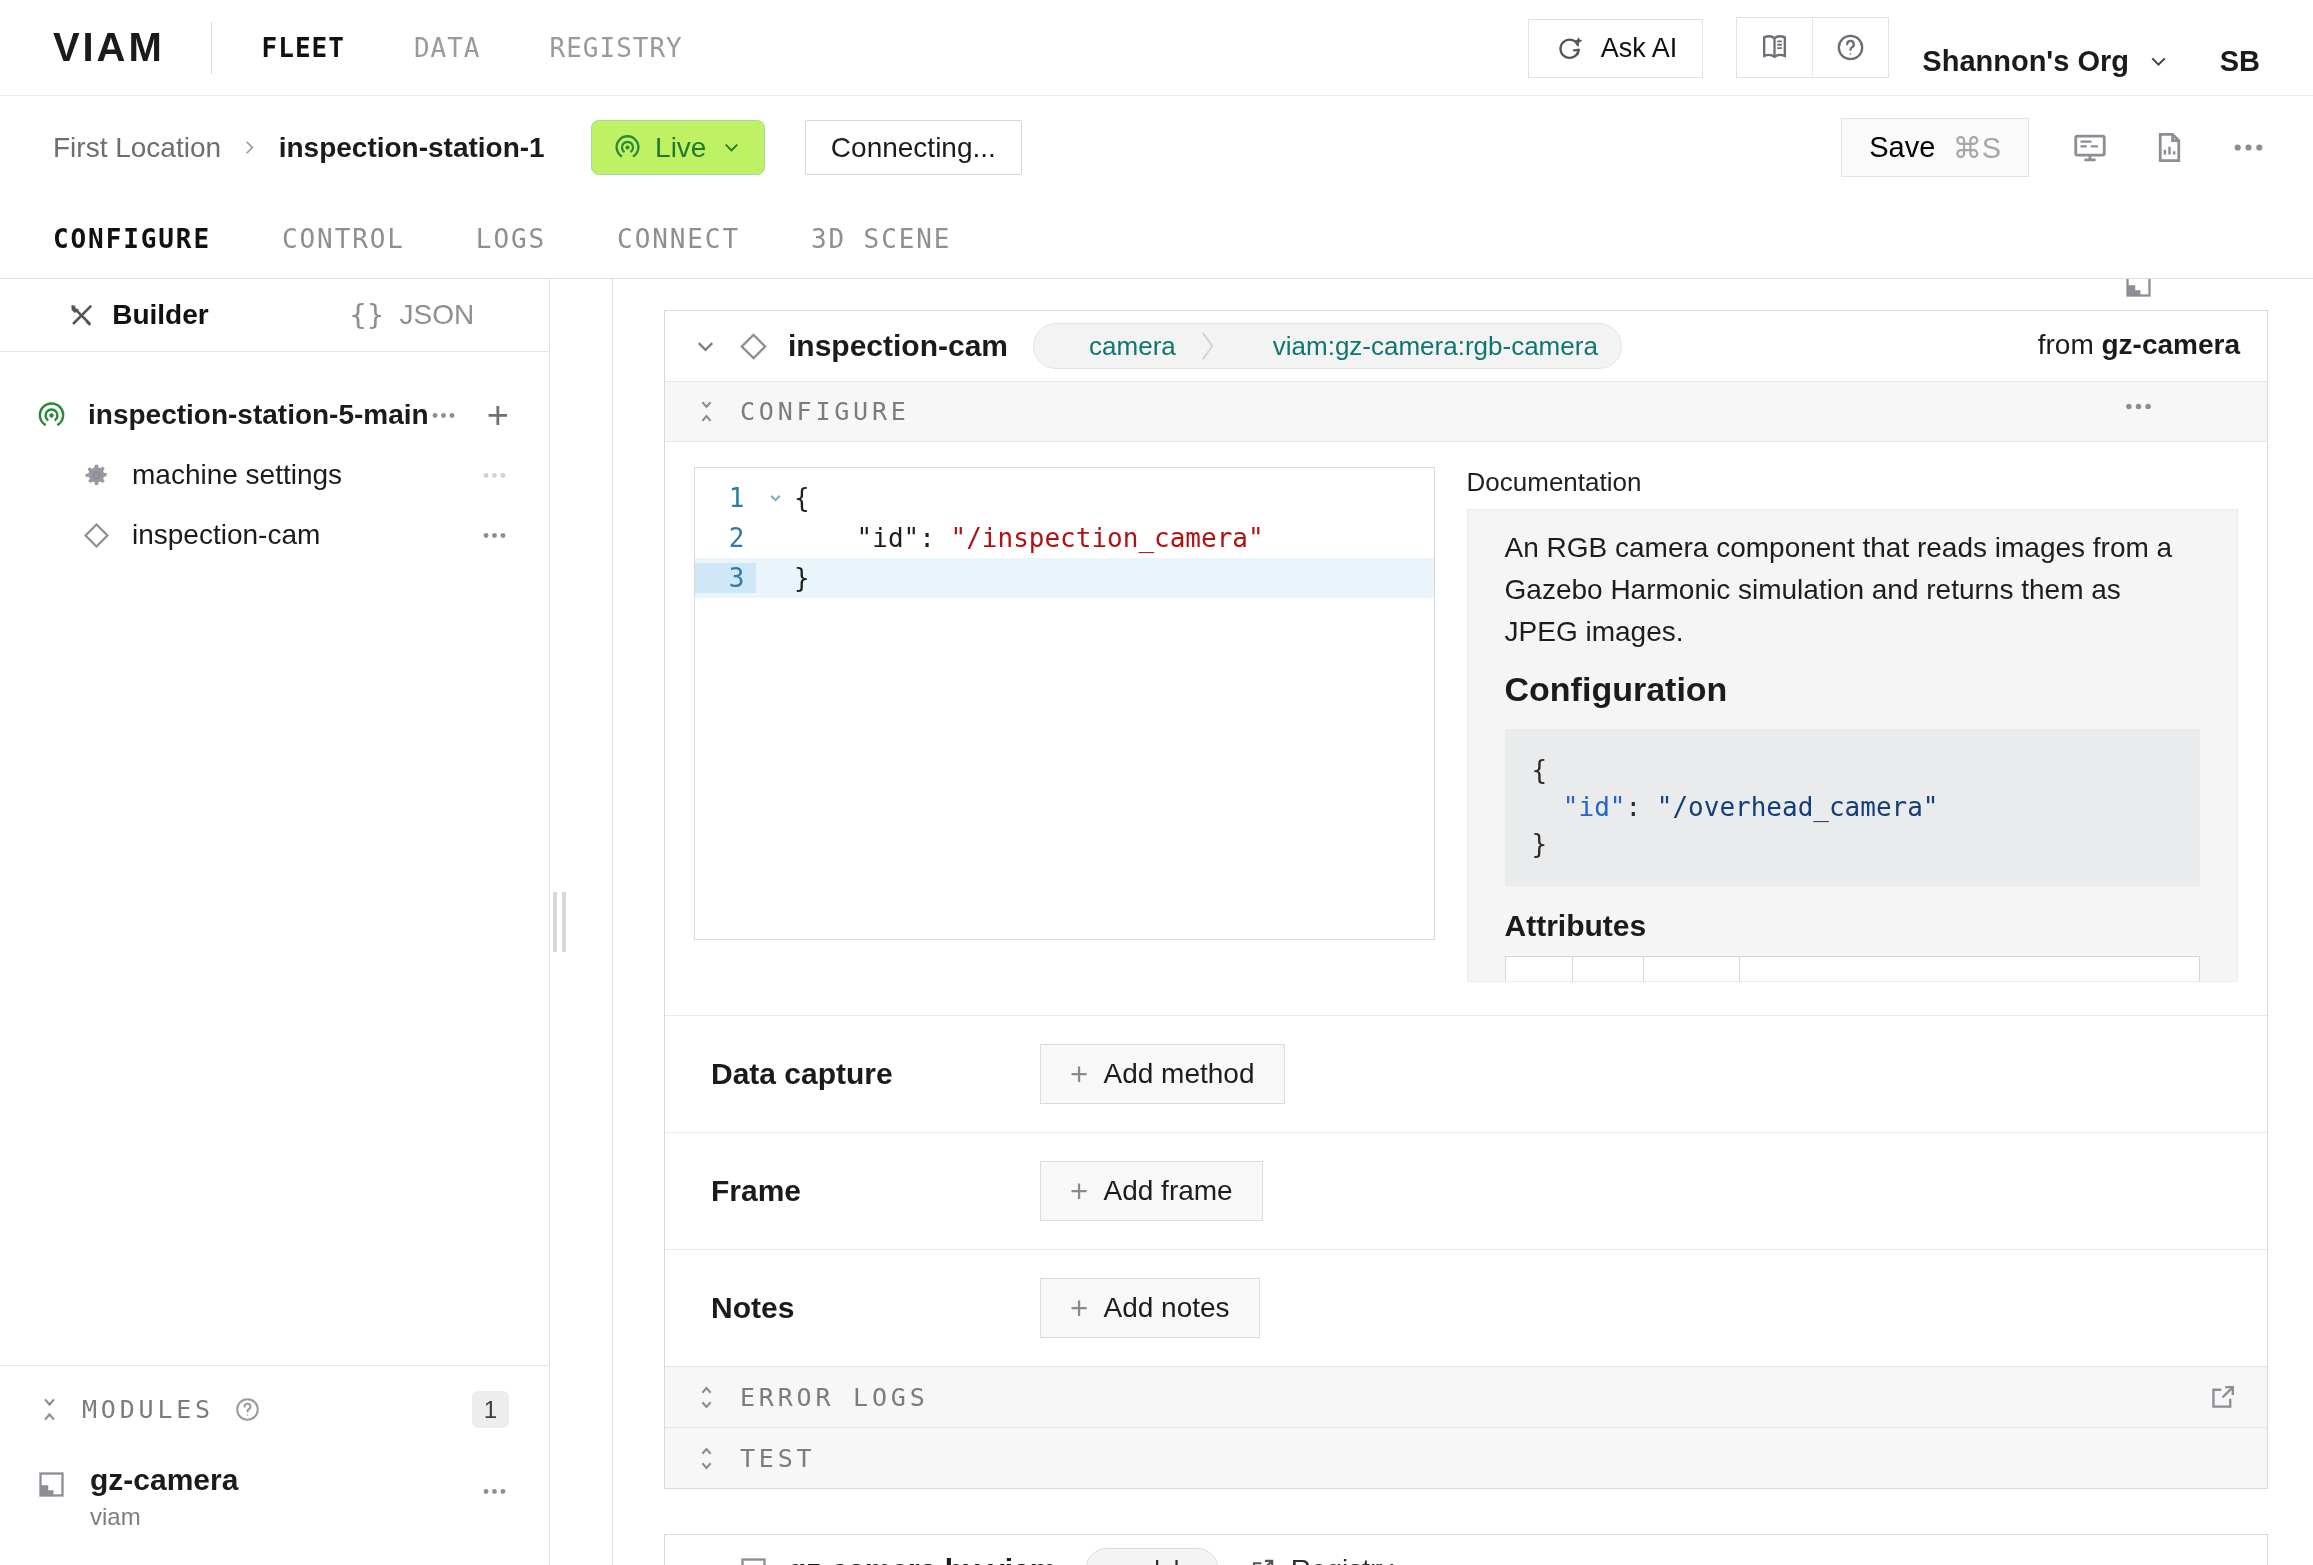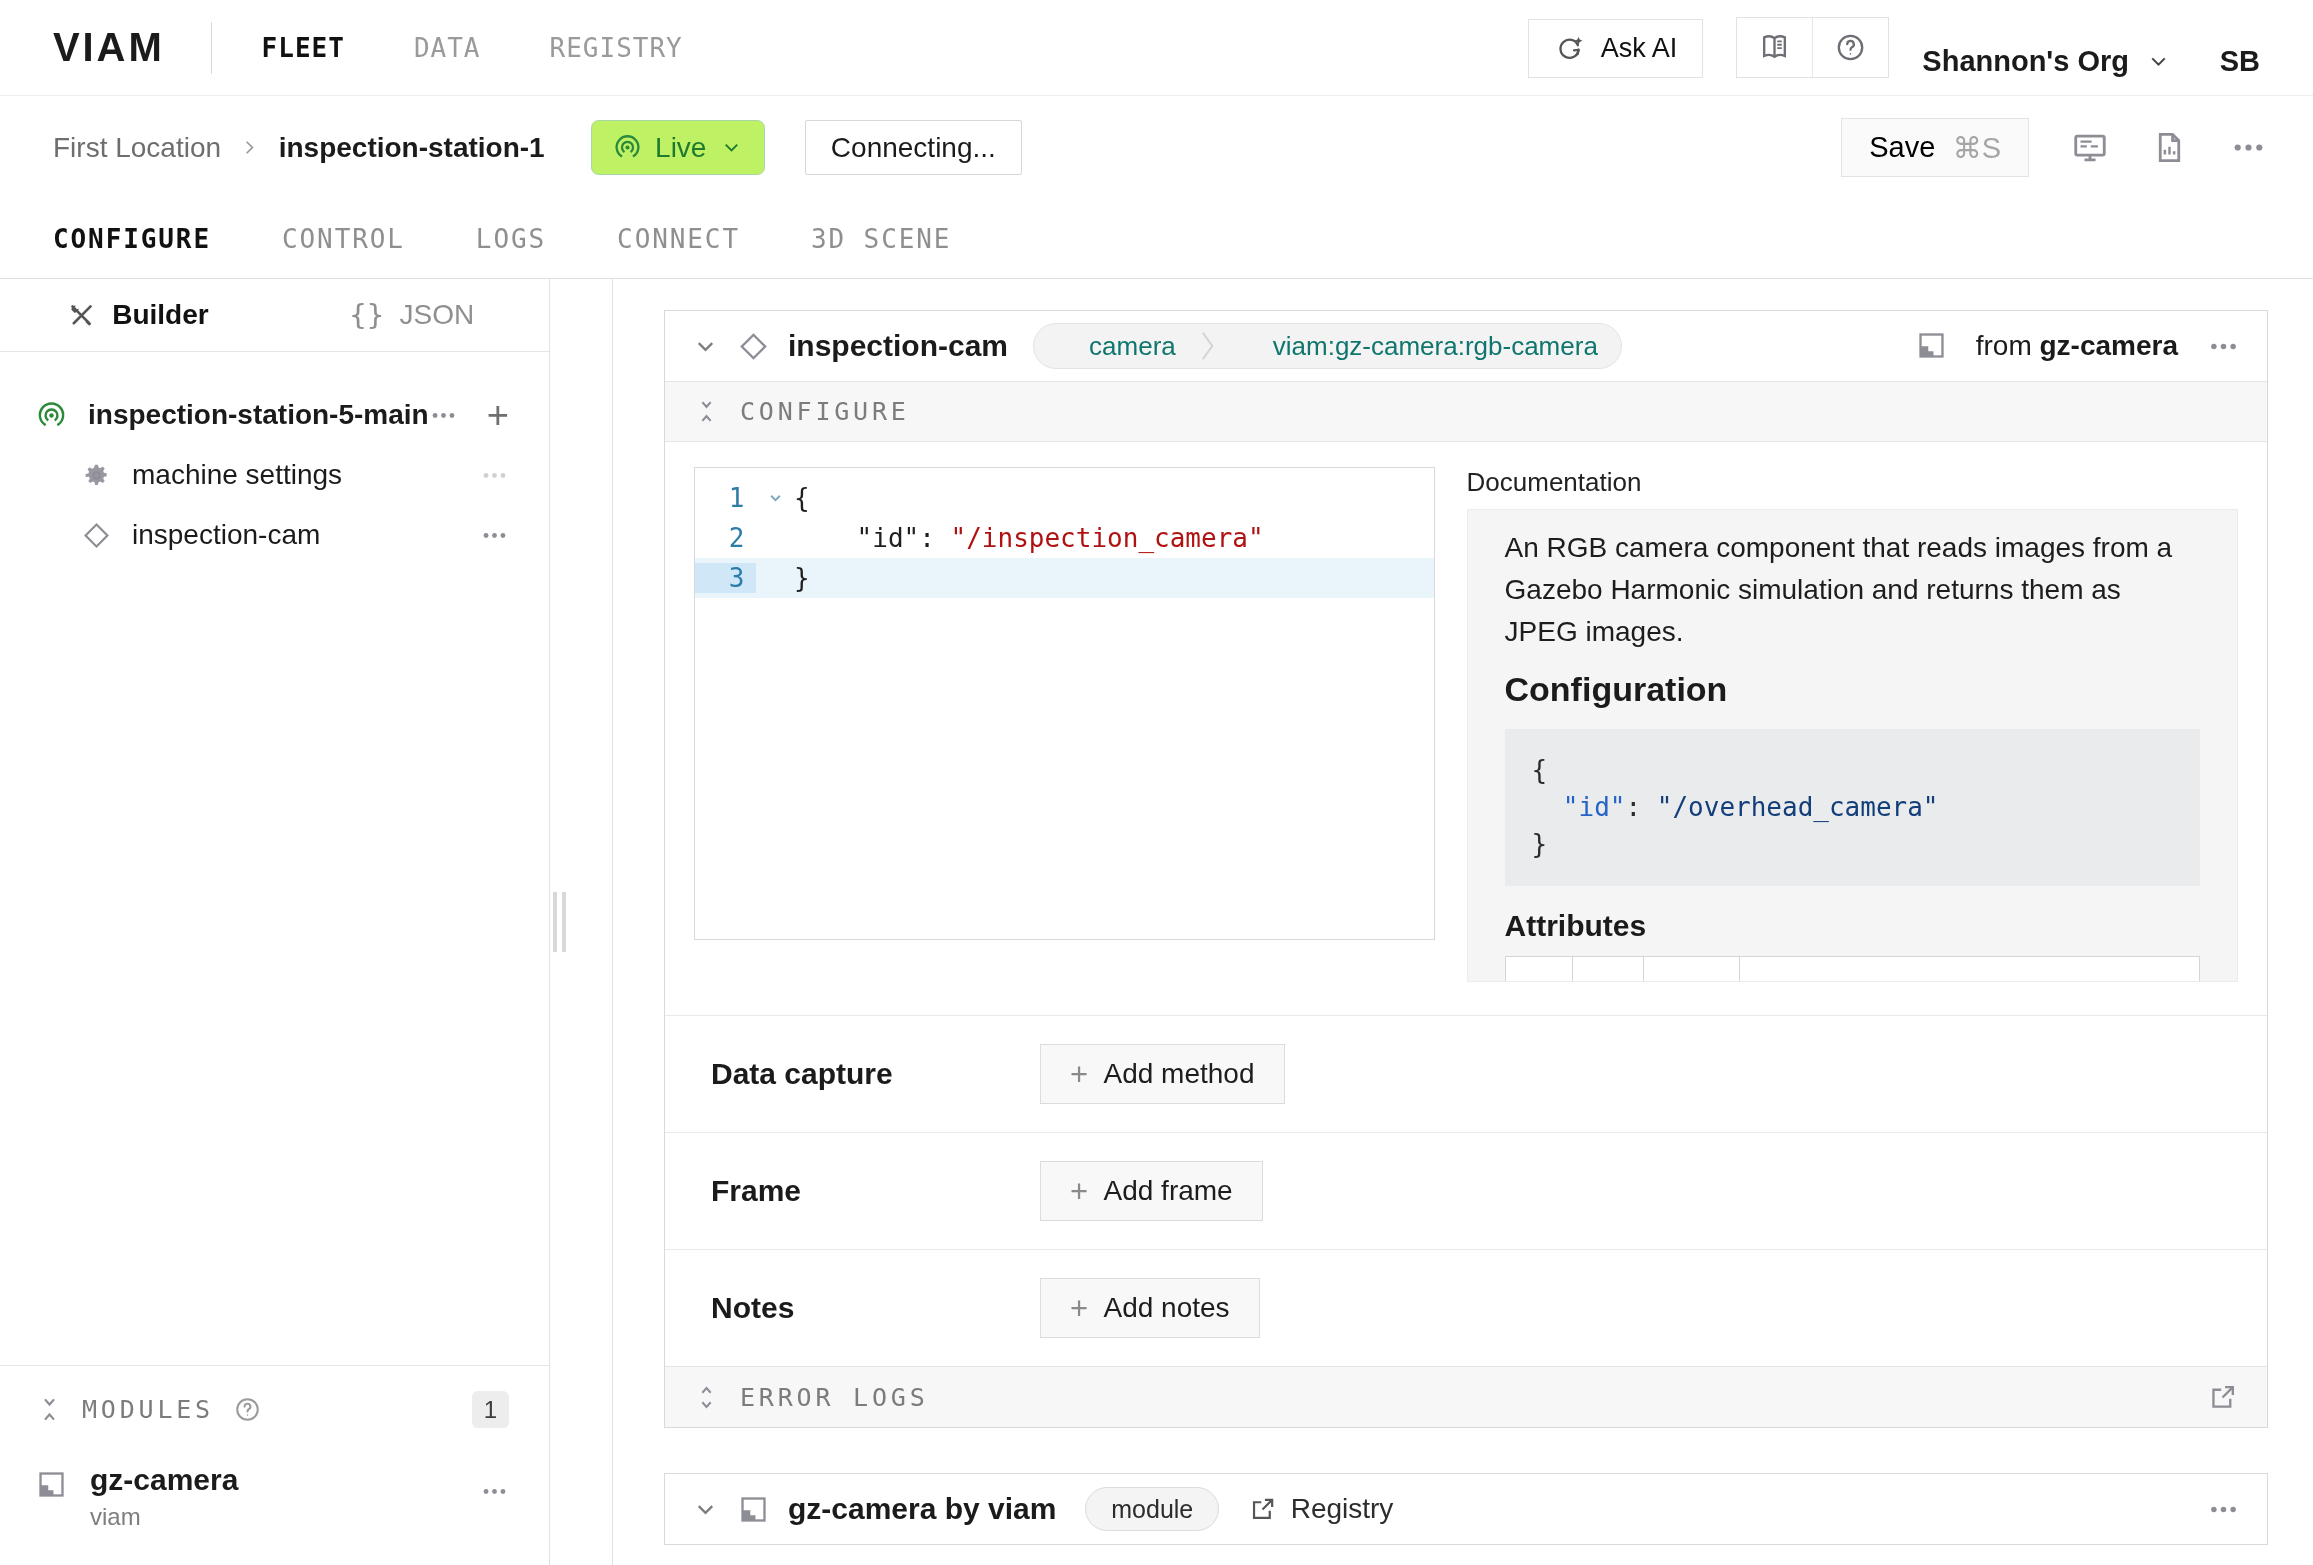--- a/index.html
+++ b/index.html
@@ -84,21 +84,21 @@
   .main { flex:1; border-left:1px solid #e2e2e2; overflow:hidden; }
 
   
   .card { width:1604px; margin:31px 0 0 51px; border:1px solid #d9d9d9; background:#fff; }
   .card-head { height:70px; display:flex; align-items:center; padding:0 27px; }
   .card-title { font-size:30px; font-weight:700; margin:0 25px 0 19px; }
   .tag-pill { display:flex; align-items:center; background:#f3f3f3; border:1px solid #e3e3e3;
     border-radius:25px; height:46px; overflow:hidden; cursor:default; }
   .tag-pill .seg { font-size:26px; color:#0f766e; padding:0 23px;margin-left:32px; }
   .tag-sep { height:46px; display:flex; align-items:center; }
-  .card-head-right { margin-left:auto; display:flex; gap:29px; }
+  .card-head-right { margin-left:auto; display:flex; align-items:center; gap:29px;flex-direction:column; }
   .from-label { font-size:28px; }
   .from-label b { font-weight:700; }
   .section-bar { height:61px; background:#f7f7f7; border-top:1px solid #e5e5e5; border-bottom:1px solid #e5e5e5;
     display:flex; align-items:center; padding:0 29px; gap:21px; }
   .section-bar .sb-label { font-family:"DejaVu Sans Mono", monospace; font-size:25px; letter-spacing:3.8px; color:#7c7c7c; }
 
   .config-content { display:flex; gap:32px; padding:25px 29px 33px 29px; }
   .col-left { width:742px; }
   .col-right { width:773px; }
   .panel-label { font-size:26px; color:#222; height:42px; display:flex; align-items:flex-start; }
@@ -519,20 +519,29 @@
           </svg>
         </span>
         <span class="fb-label">ERROR LOGS</span>
         <span class="fb-right">
           <svg width="31" height="31" viewBox="0 0 24 24" fill="none" stroke="#8d8d96" stroke-width="1.8">
             <path d="M18 13 v6 H5 V6 h6"></path>
             <path d="M14 4 h6 v6 M20 4 l-8 8"></path>
           </svg>
         </span>
       </div>
+      <div class="foot-bar">
+        <span>
+          <svg width="25" height="25" viewBox="0 0 24 24" fill="none" stroke="#8d8d96" stroke-width="2">
+            <polyline points="8,7.5 12,3 16,7.5"></polyline>
+              <polyline points="8,16.5 12,21 16,16.5"></polyline>
+          </svg>
+        </span>
+        <span class="fb-label">TEST</span>
+      </div>
     </div>
 
     <div class="card2">
       <div class="card-head">
         <span>
           <svg width="27" height="27" viewBox="0 0 24 24" fill="none" stroke="#7c7c7c" stroke-width="2">
             <polyline points="6,9 12,15 18,9"></polyline>
           </svg>
         </span>
         <span style="margin-left:19px;">

